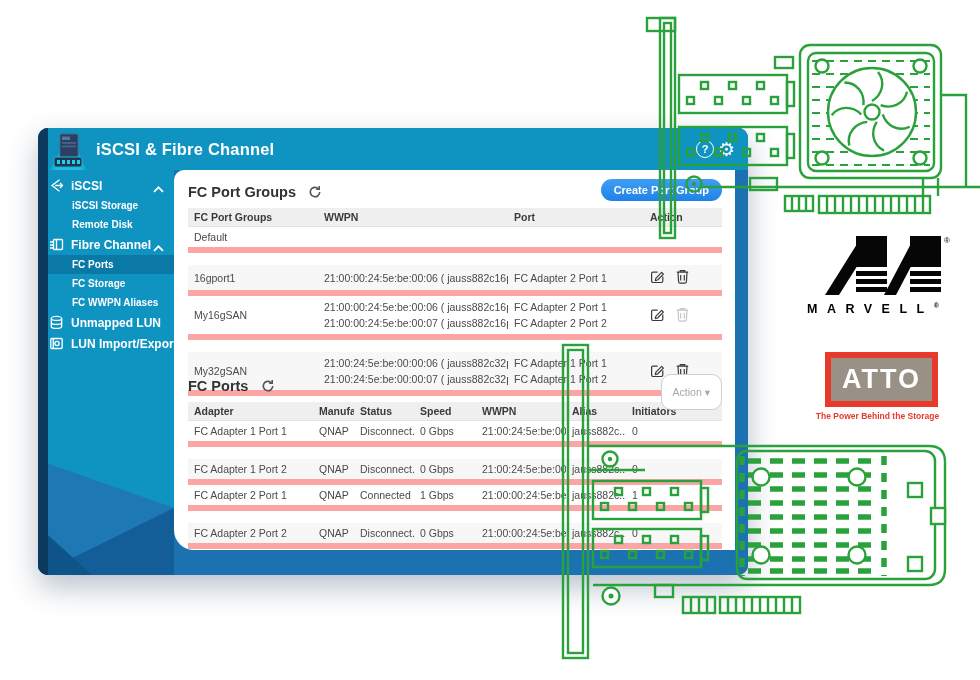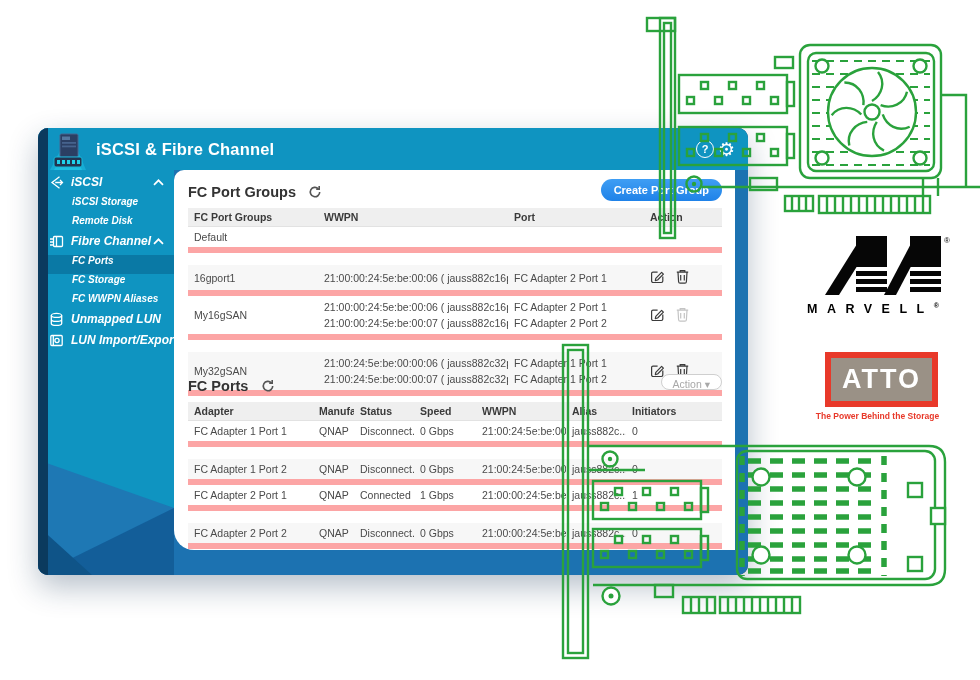--- a/index.html
+++ b/index.html
@@ -18,40 +18,40 @@
   .nas-icon{position:absolute;left:7px;top:2px;z-index:5;}
   .hdr-help{position:absolute;left:658px;top:12px;width:16px;height:16px;border:1.5px solid #fff;
             border-radius:50%;color:#fff;font-size:11px;font-weight:bold;text-align:center;
             line-height:16px;z-index:5;}
   .hdr-gear{position:absolute;left:680px;top:8px;color:#fff;font-size:19px;line-height:26px;
             font-family:"DejaVu Sans",sans-serif;z-index:5;}
   .dark-strip{position:absolute;left:0;top:0;width:10px;height:447px;background:#0b3a5e;z-index:6;}
 
   
   .sidebar{position:absolute;left:0;top:42px;width:136px;padding-top:5px;z-index:4;}
-  .sb-row{display:flex;color:#fff;cursor:pointer;font-style:italic;}
+  .sb-row{display:flex;align-items:center;color:#fff;cursor:pointer;}
   .sb-main{height:21px;padding-left:11px;font-size:12px;font-weight:bold;}
   .sb-sub{height:19px;padding-left:34px;font-size:10px;font-weight:bold;}
   .sb-row.sel{background:#0a79a5;}
   .sb-ic{width:15px;height:15px;margin-right:7px;flex:0 0 auto;display:inline-block;}
   .sb-chev{margin-left:auto;margin-right:10px;display:inline-block;width:11px;height:7px;}
   .sb-label{white-space:nowrap;}
 
   
   .content{position:absolute;left:136px;top:42px;width:561px;height:380px;background:#fff;
            border-radius:10px 0 0 20px;z-index:5;}
   .sec{position:absolute;left:14px;width:534px;}
   .sec1{top:12px;} .sec2{top:206px;}
   .sec-head{position:relative;height:26px;}
   .sec-title{font-size:14.5px;font-weight:bold;color:#333;display:inline-block;vertical-align:top;line-height:20px;}
   .refresh{display:inline-block;margin-left:8px;vertical-align:top;margin-top:3px;cursor:pointer;}
   .btn-create{position:absolute;right:0;top:-3px;height:22px;line-height:22px;padding:0 13px;
               background:linear-gradient(#3f9ef4,#1f82e8);color:#fff;font-size:11px;font-weight:bold;
               border:none;border-radius:11px;cursor:pointer;font-family:inherit;}
-  .btn-action{position:absolute;right:0;top:-2px;height:16px;line-height:18px;padding:0 11px;
+  .btn-action{position:absolute;right:0;top:-2px;height:36px;line-height:18px;padding:0 11px;
               background:#fff;border:1px solid #cfcfcf;border-radius:10px;color:#a8a8a8;
               font-size:10.5px;font-family:inherit;}
   .tbl{width:534px;}
   .trow{display:flex;align-items:center;border-bottom:6px solid #fca5a5;
         font-size:10.5px;color:#4a4a4a;background:#fff;}
   .trow.thead{background:#efefef;font-weight:bold;color:#3a3a3a;border-bottom:1px solid #e2e2e2;}
   .trow.thead .cell{padding-top:3px;padding-bottom:3px;}
   .trow.alt{background:#f7f7f7;margin-top:12px;}
   .cell{padding:3px 4px 3px 6px;overflow:hidden;white-space:nowrap;box-sizing:border-box;flex:0 0 auto;}
   .cell div{line-height:16px;} .r1 .cell{padding-top:4px;padding-bottom:4px;}

